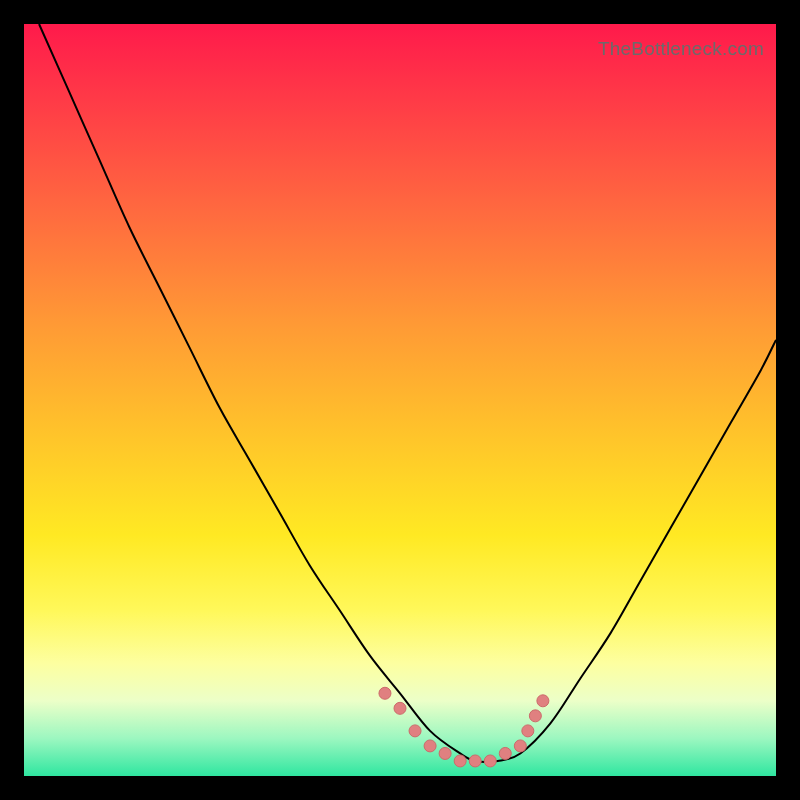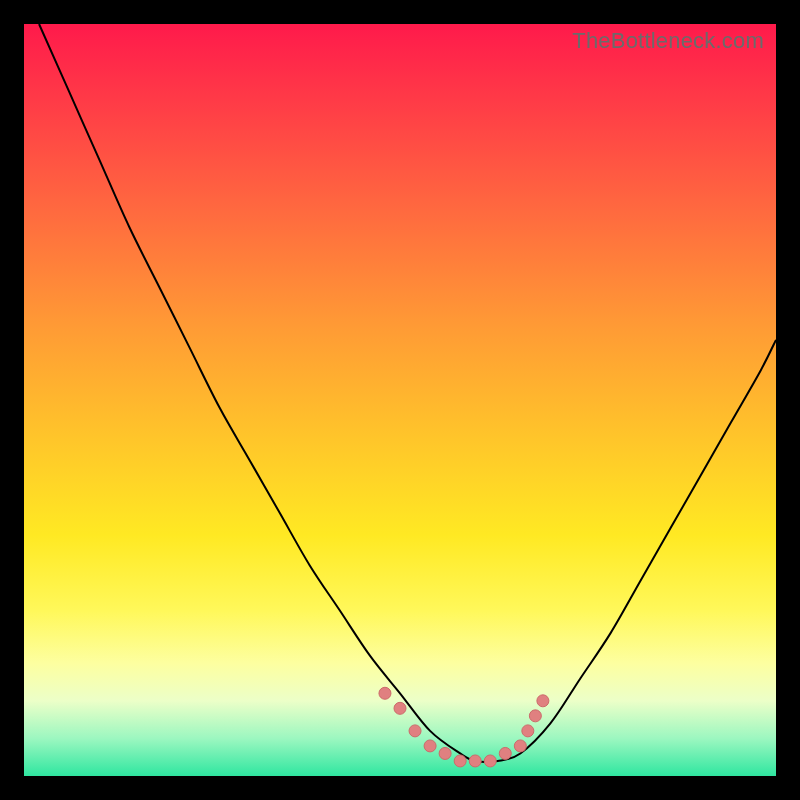--- a/index.html
+++ b/index.html
@@ -26,24 +26,24 @@
       #ffe923 68%,
       #fff85a 78%,
       #fdffa0 85%,
       #ecffc8 90%,
       #9cf7c0 95%,
       #2fe6a0 100%
     );
   }
   .watermark {
     position: absolute;
-    top: 4px;
+    top: 14px;
     right: 12px;
     color: #6b6b6b;
-    font-size: 22px;
+    font-size: 19px;
     font-weight: 500;
     letter-spacing: 0.2px;
     user-select: none;
   }
   svg.plot {
     position: absolute;
     left: 0;
     top: 0;
     width: 752px;
     height: 752px;

